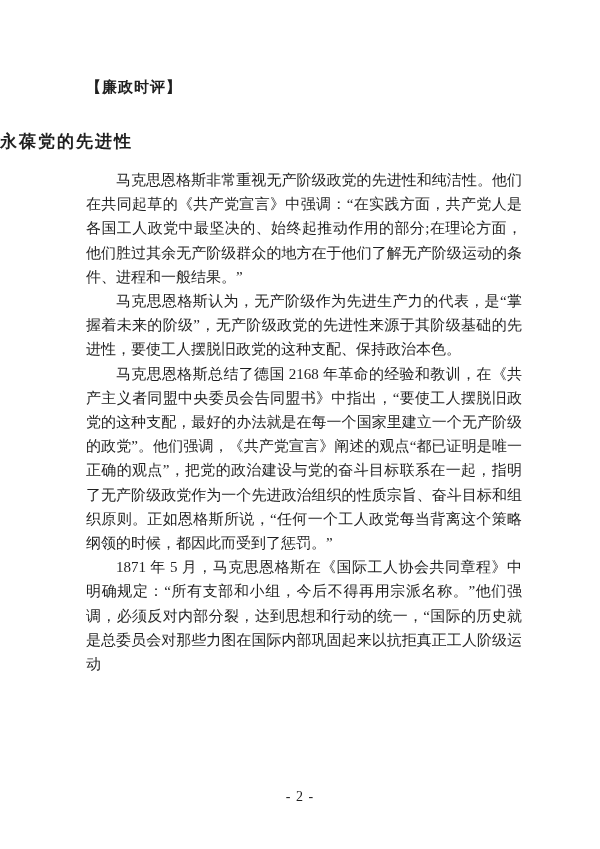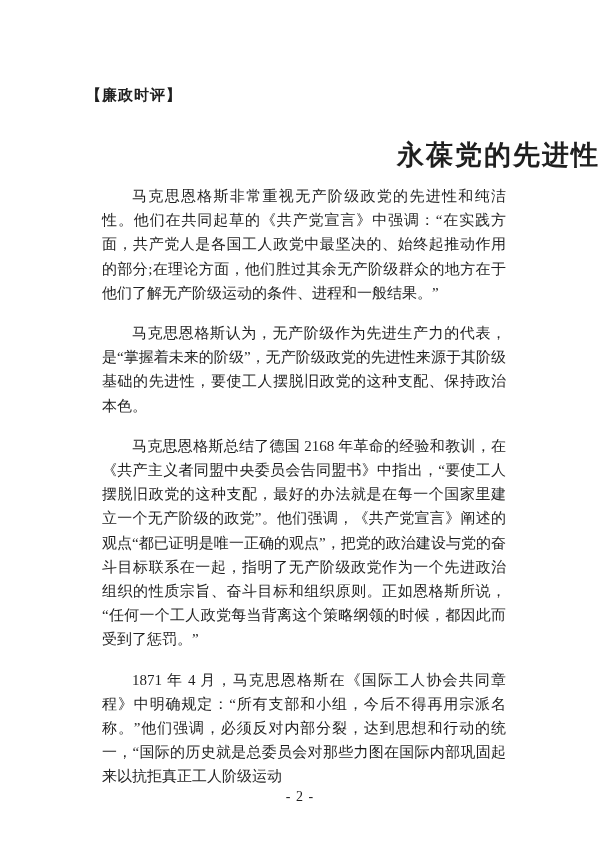--- a/index.html
+++ b/index.html
@@ -12,48 +12,48 @@
     width: 600px;
     height: 849px;
     background: #ffffff;
     color: #1f1f1f;
     font-family: "Liberation Serif", "DejaVu Serif", serif;
     overflow: hidden;
   }
   .section-label {
     position: absolute;
     left: 86px;
-    top: 86px;
+    top: 78px;
     font-size: 15px;
     font-weight: bold;
     letter-spacing: 1px;
     white-space: nowrap;
   }
   .doc-title {
     position: absolute;
     left: 0;
     right: 0;
     top: 119px;
-    text-align: right;
-    font-size: 27px;
+    text-align: left;
+    font-size: 17px;
     font-weight: bold;
     letter-spacing: 2px;
   }
   .doc-body {
     position: absolute;
     left: 86px;
     top: 168px;
     width: 436px;
     font-size: 15px;
     line-height: 24.2px;
     text-align: justify;
     text-justify: inter-ideograph;
   }
   .doc-body p {
-    margin: 16px;
+    margin: 0;
     padding: 0;
     text-indent: 2em;
   }
   .page-footer {
     position: absolute;
     left: 0;
     right: 0;
     top: 789px;
     text-align: center;
     font-size: 14px;
@@ -66,18 +66,18 @@
 <div class="page">
 
   <div class="section-label">【廉政时评】</div>
 
   <h1 class="doc-title">永葆党的先进性</h1>
 
   <div class="doc-body">
     <p>马克思恩格斯非常重视无产阶级政党的先进性和纯洁性。他们在共同起草的《共产党宣言》中强调：“在实践方面，共产党人是各国工人政党中最坚决的、始终起推动作用的部分;在理论方面，他们胜过其余无产阶级群众的地方在于他们了解无产阶级运动的条件、进程和一般结果。”</p>
     <p>马克思恩格斯认为，无产阶级作为先进生产力的代表，是“掌握着未来的阶级”，无产阶级政党的先进性来源于其阶级基础的先进性，要使工人摆脱旧政党的这种支配、保持政治本色。</p>
     <p>马克思恩格斯总结了德国 2168 年革命的经验和教训，在《共产主义者同盟中央委员会告同盟书》中指出，“要使工人摆脱旧政党的这种支配，最好的办法就是在每一个国家里建立一个无产阶级的政党”。他们强调，《共产党宣言》阐述的观点“都已证明是唯一正确的观点”，把党的政治建设与党的奋斗目标联系在一起，指明了无产阶级政党作为一个先进政治组织的性质宗旨、奋斗目标和组织原则。正如恩格斯所说，“任何一个工人政党每当背离这个策略纲领的时候，都因此而受到了惩罚。”</p>
-    <p>1871 年 4 月，马克思恩格斯在《国际工人协会共同章程》中明确规定：“所有支部和小组，今后不得再用宗派名称。”他们强调，必须反对内部分裂，达到思想和行动的统一，“国际的历史就是总委员会对那些力图在国际内部巩固起来以抗拒真正工人阶级运动</p>
+    <p>1871 年 5 月，马克思恩格斯在《国际工人协会共同章程》中明确规定：“所有支部和小组，今后不得再用宗派名称。”他们强调，必须反对内部分裂，达到思想和行动的统一，“国际的历史就是总委员会对那些力图在国际内部巩固起来以抗拒真正工人阶级运动</p>
   </div>
 
   <div class="page-footer">- 2 -</div>
 
 </div>
 
 </body></html>

